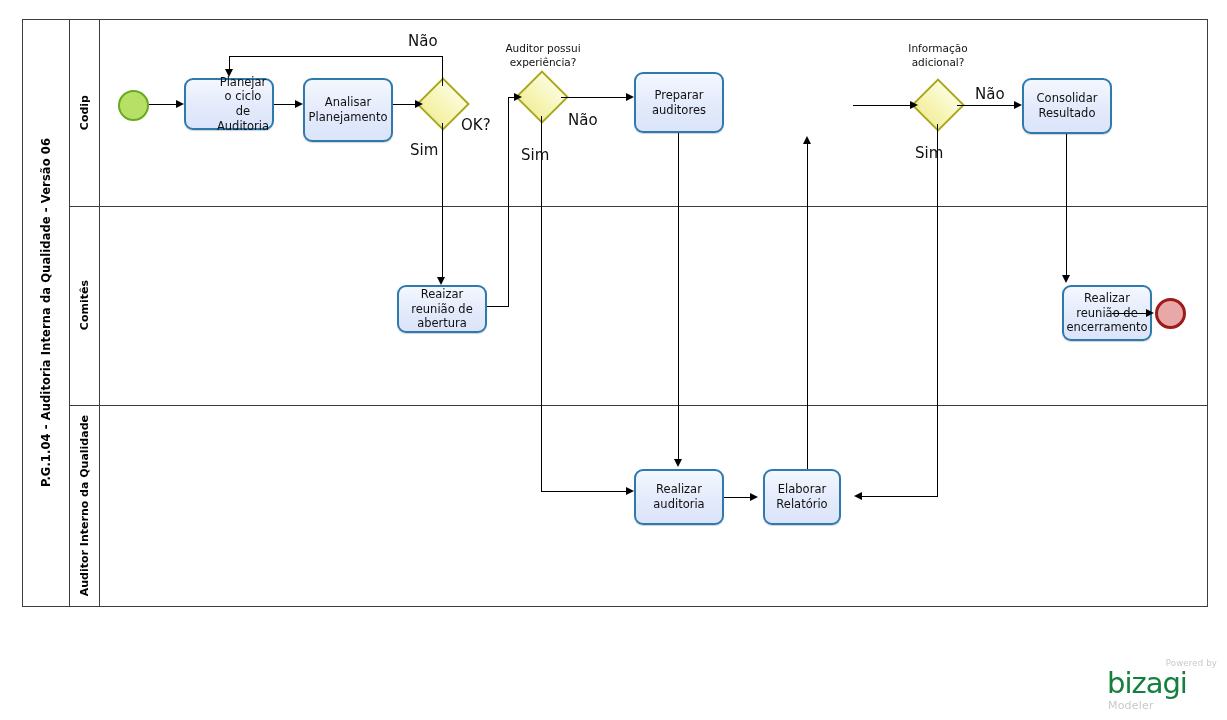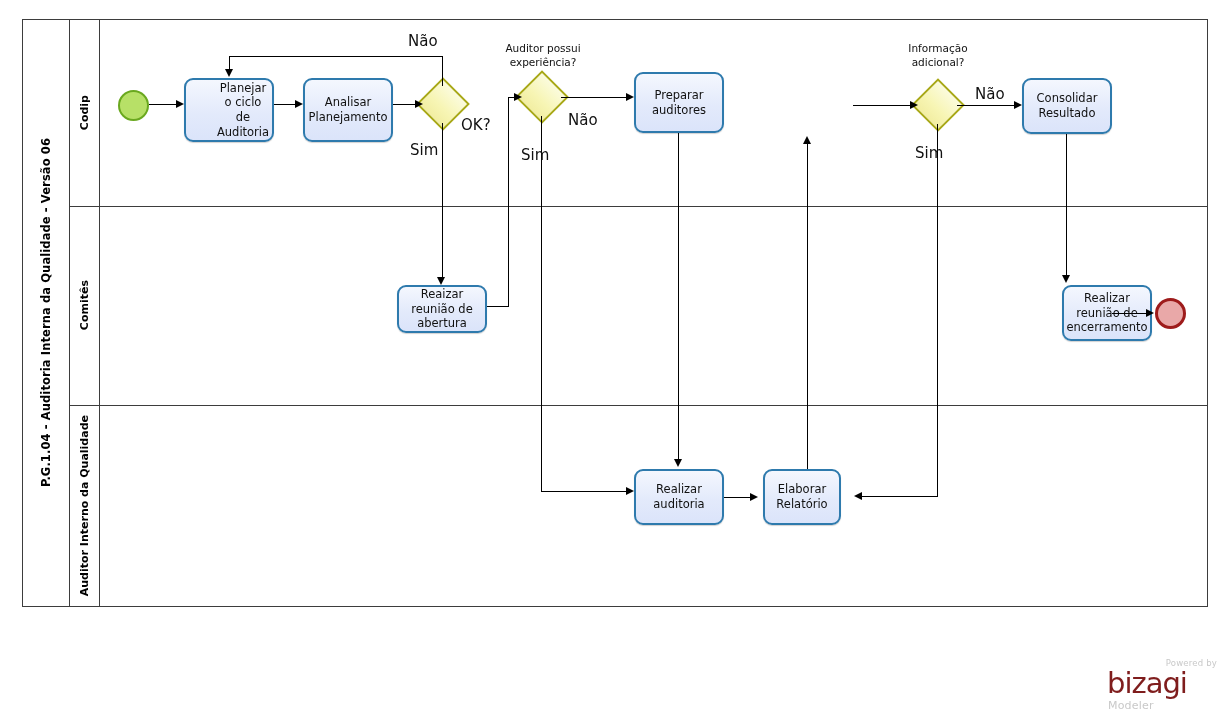--- a/index.html
+++ b/index.html
@@ -53,21 +53,21 @@
   .arrow.d{border-top:8px solid #000;border-left:4.6px solid transparent;border-right:4.6px solid transparent;}
   .arrow.u{border-bottom:8px solid #000;border-left:4.6px solid transparent;border-right:4.6px solid transparent;}
 
   .elbl{position:absolute;font-size:15px;color:#111;white-space:nowrap;}
   .qlbl{position:absolute;font-size:10.5px;color:#111;text-align:center;line-height:1.3;}
 
   
   .wm{position:absolute;right:8px;bottom:4px;width:112px;height:58px;
       font-family:"DejaVu Sans","Liberation Sans",sans-serif;}
   .wm .pb{position:absolute;right:2px;top:0;font-size:8.5px;color:#c9c9c9;letter-spacing:.2px;}
-  .wm .bz{position:absolute;left:0;top:11px;font-size:29px;color:#7f1d1d;
+  .wm .bz{position:absolute;left:0;top:11px;font-size:29px;color:#15803d;
           letter-spacing:-1px;line-height:1;font-weight:400;}
   .wm .md{position:absolute;left:1px;top:41px;font-size:11px;color:#c9c9c9;letter-spacing:.2px;}
 </style>
 </head>
 <body>
 
 <div id="canvas">
 
   <div class="pool" style="left:22px;top:19px;width:1186px;height:588px;"></div>
 
@@ -83,21 +83,21 @@
   </div>
   <div class="lane-label-band" style="left:70px;top:405px;width:30px;height:202px;">
     <span>Auditor Interno da Qualidade</span>
   </div>
 
   <div class="lane-sep" style="left:70px;top:206px;width:1138px;"></div>
   <div class="lane-sep" style="left:70px;top:405px;width:1138px;"></div>
 
   <div class="event start" style="left:118px;top:90px;width:31px;height:31px;"></div>
 
-  <div class="task" style="left:184px;top:78px;width:90px;height:64px;padding-left:31px;">
+  <div class="task" style="left:184px;top:78px;width:90px;height:52px;padding-left:31px;">
     <span>Planejar o ciclo de Auditoria</span>
   </div>
 
   <div class="task" style="left:303px;top:78px;width:90px;height:64px;">
     <span>Analisar Planejamento</span>
   </div>
 
   <div class="gateway" style="left:424px;top:85px;width:38px;height:38px;">
       <i></i>
     </div>

